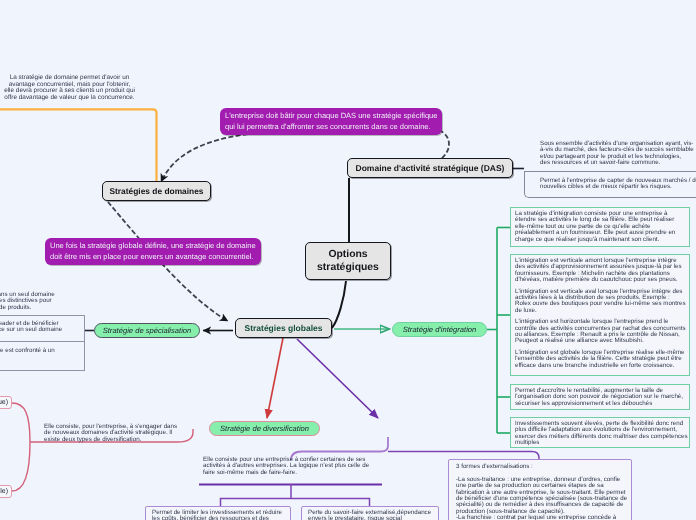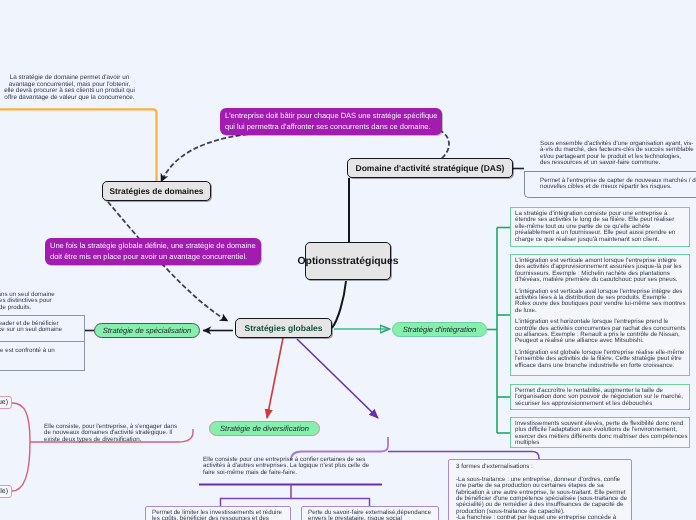--- a/index.html
+++ b/index.html
@@ -100,27 +100,27 @@
 
   <div class="txt note-center" style="left:0px;top:75px;width:139px;text-align:center;font-size:6.4px;line-height:6.5px;">La stratégie de domaine permet d'avoir un
 avantage concurrentiel, mais pour l'obtenir,
 elle devra procurer à ses clients un produit qui
 offre davantage de valeur que la concurrence.</div>
 
   <div class="node callout" style="left:220px;top:108px;">L'entreprise doit bâtir pour chaque DAS une stratégie spécifique
 qui lui permettra d'affronter ses concurrents dans ce domaine.</div>
 
   <div class="node callout" style="left:45px;top:238px;">Une fois la stratégie globale définie, une stratégie de domaine
-doit être mis en place pour avoir un avantage concurrentiel.</div>
+doit être mis en place pour envers un avantage concurrentiel.</div>
 
   <div class="node nbox" style="left:102px;top:181px;width:109px;height:20px;font-size:8.4px;">Stratégies de domaines</div>
 
   <div class="node nbox" style="left:347px;top:158px;width:166px;height:20px;font-size:8.5px;">Domaine d'activité stratégique (DAS)</div>
 
-  <div class="node nbox" style="left:305px;top:242px;width:86px;height:38px;font-size:10.4px;flex-direction:row;line-height:13px;">
+  <div class="node nbox" style="left:305px;top:242px;width:86px;height:38px;font-size:10.4px;flex-direction:column;line-height:13px;">
     <span>Options</span>
     <span>stratégiques</span>
   </div>
 
   <div class="node nbox" style="left:235px;top:318px;width:97px;height:20px;font-size:8.5px;color:#15503b;">Stratégies globales</div>
 
   <div class="node pill" style="left:94px;top:323px;width:106px;height:15px;border:1px solid #4e5663;font-size:7.6px;color:#1d2330;">Stratégie de spécialisation</div>
 
   <div class="node pill" style="left:392px;top:322px;width:95px;height:15px;border:1px solid #6fcfa0;font-size:7.6px;color:#1d2330;">Stratégie d'intégration</div>
 

